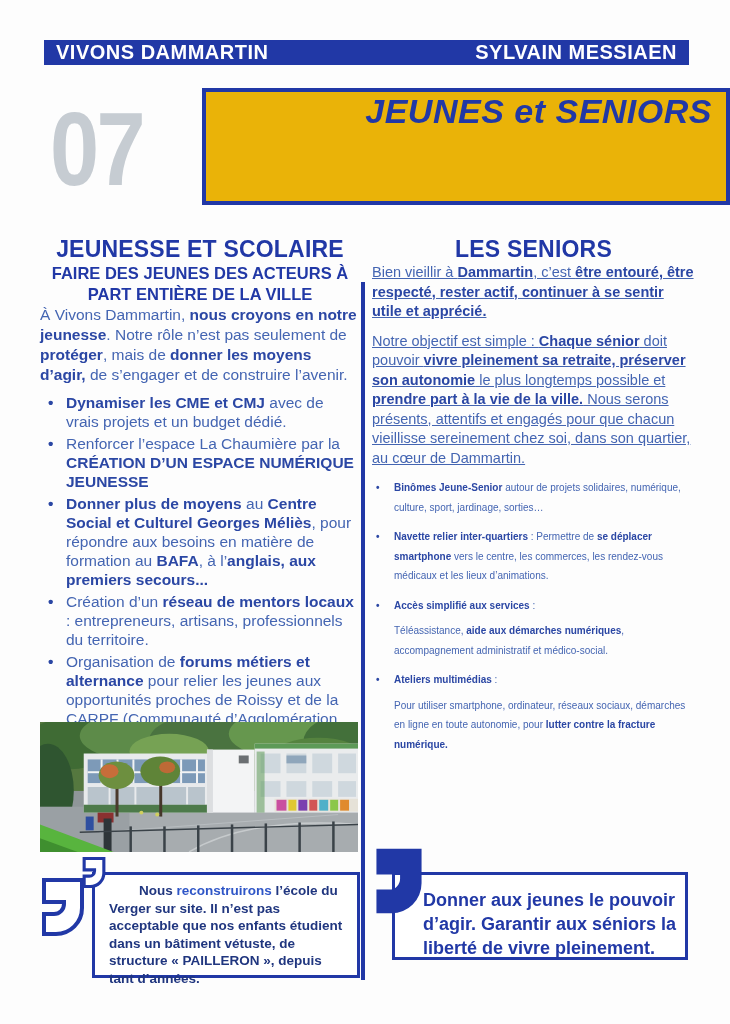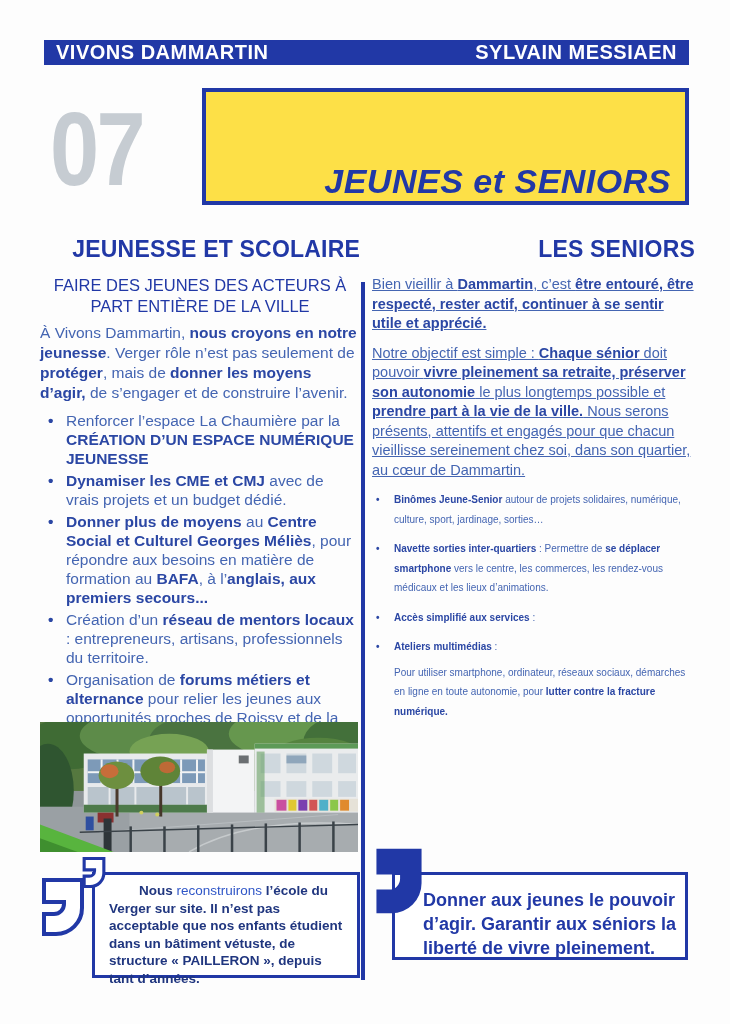--- a/index.html
+++ b/index.html
@@ -18,48 +18,48 @@
   
   .banner{position:absolute;left:44px;top:40px;width:645px;height:25px;
     background:var(--brand-blue);color:#fff;display:flex;align-items:center;
     justify-content:space-between;padding:0 12px;font-weight:700;font-size:20px;letter-spacing:.5px;}
 
   
   .page-num{position:absolute;left:50px;top:100px;font-size:104px;line-height:.95;
     font-weight:700;color:var(--page-number-gray);transform:scaleX(.85);transform-origin:left top;letter-spacing:-3px;}
 
   
-  .title-box{position:absolute;left:202px;top:88px;width:487px;height:117px;
-    border:4px solid var(--brand-blue);background:#fde047;display:flex;align-items:flex-end;justify-content:flex-end;padding-right:14px;}
+  .title-box{position:absolute;left:202px;top:88px;width:528px;height:117px;
+    border:4px solid var(--brand-blue);background:#eab308;display:flex;align-items:flex-start;justify-content:flex-end;padding-right:14px;}
   .title-box .title{color:var(--brand-blue);font-size:34px;font-weight:700;font-style:italic;letter-spacing:.5px;}
 
   
   .divider{position:absolute;left:361px;top:282px;width:4px;height:698px;background:var(--brand-blue);}
 
   
   .col{position:absolute;top:236px;color:var(--text-blue);}
   .col-left{left:40px;width:320px;}
   .col-right{left:372px;width:323px;}
-  .col h2{color:var(--brand-blue);font-size:23px;font-weight:700;text-align:right;letter-spacing:.2px;margin-bottom:12px;}
-  .col-left h3{color:var(--brand-blue);font-size:16.5px;font-weight:400;text-align:center;line-height:21px;margin-bottom:6px;}
+  .col h2{color:var(--brand-blue);font-size:23px;font-weight:700;text-align:center;letter-spacing:.2px;}
+  .col-left h3{color:var(--brand-blue);font-size:16.5px;font-weight:700;text-align:center;line-height:21px;}
   .col-left .intro{font-size:15.5px;line-height:20px;margin-bottom:8px;}
   .col-left ul{list-style:none;margin-top:6px;}
   .col-left li{position:relative;padding-left:26px;font-size:15.5px;line-height:19px;margin-bottom:3px;}
   .col-left li::before{content:"•";position:absolute;left:8px;color:var(--text-bold);font-weight:700;}
 
   .col-right p{font-size:14.5px;line-height:19.5px;margin-bottom:10px;text-decoration:underline;}
   .col-right h4{color:var(--brand-blue);font-size:14px;font-weight:700;white-space:nowrap;margin:2px 0 8px 0;letter-spacing:-.2px;}
   .col-right ul{list-style:none;}
   .col-right li{position:relative;padding-left:22px;font-size:10px;line-height:19.5px;margin-bottom:10px;}
   .col-right li::before{content:"•";position:absolute;left:4px;color:var(--text-bold);font-weight:700;}
   .b-body{margin-top:6px;}
   .b-body:empty{display:none;margin:0;}
 
   .seg-b{font-weight:700;color:var(--text-bold);}
-  .seg-hl{font-weight:400;color:var(--highlight-blue);}
+  .seg-hl{font-weight:700;color:var(--highlight-blue);}
 
   
   .photo{position:absolute;left:40px;top:722px;width:318px;height:130px;overflow:hidden;}
   .photo svg{display:block;width:100%;height:100%;}
 
   
   .quote-box{position:absolute;border:3px solid var(--brand-blue);background:#fff;}
   .quote-left{left:92px;top:872px;width:268px;height:106px;padding:7px 8px 6px 14px;}
   .quote-left p{font-size:13.5px;font-weight:700;line-height:17.5px;color:var(--quote-navy);text-indent:30px;}
   .quote-right{left:392px;top:872px;width:296px;height:88px;padding:13px 8px 6px 28px;}
@@ -87,24 +87,24 @@
   </div>
 
   <div class="divider"></div>
 
   <section class="col col-left">
     <h2>JEUNESSE ET SCOLAIRE</h2>
     <h3>
       <span>FAIRE DES JEUNES DES ACTEURS À</span><br>
       <span>PART ENTIÈRE DE LA VILLE</span>
     </h3>
-    <p class="intro"><span>À Vivons Dammartin, </span><span class="seg-b">nous croyons en notre jeunesse</span><span>. Verger rôle n’est pas seulement de </span><span class="seg-b">protéger</span><span>, mais de </span><span class="seg-b">donner les moyens d’agir,</span><span> de s’engager et de construire l’avenir.</span></p>
+    <p class="intro"><span>À Vivons Dammartin, </span><span class="seg-b">nous croyons en notre jeunesse</span><span>. Notre rôle n’est pas seulement de </span><span class="seg-b">protéger</span><span>, mais de </span><span class="seg-b">donner les moyens d’agir,</span><span> de s’engager et de construire l’avenir.</span></p>
     <ul>
+      <li><span class="seg-b">Dynamiser les CME et CMJ</span><span> avec de vrais projets et un budget dédié.</span></li>
       <li><span>Renforcer l’espace La Chaumière par la </span><span class="seg-b">CRÉATION D’UN ESPACE NUMÉRIQUE JEUNESSE</span></li>
-      <li><span class="seg-b">Dynamiser les CME et CMJ</span><span> avec de vrais projets et un budget dédié.</span></li>
       <li><span class="seg-b">Donner plus de moyens</span><span> au </span><span class="seg-b">Centre Social et Culturel Georges Méliès</span><span>, pour répondre aux besoins en matière de formation au </span><span class="seg-b">BAFA</span><span>, à l’</span><span class="seg-b">anglais, aux premiers secours...</span></li>
       <li><span>Création d’un </span><span class="seg-b">réseau de mentors locaux</span><span> : entrepreneurs, artisans, professionnels du territoire.</span></li>
       <li><span>Organisation de </span><span class="seg-b">forums métiers et alternance</span><span> pour relier les jeunes aux opportunités proches de Roissy et de la CARPF (Communauté d’Agglomération Roissy Pays de France).</span></li>
     </ul>
   </section>
 
   <figure class="photo">
     <svg viewBox="0 0 320 132" preserveAspectRatio="none">
       <rect x="0" y="0" width="320" height="132" fill="#8f9699"></rect>
 
@@ -217,25 +217,26 @@
   <section class="col col-right">
     <h2>LES SENIORS</h2>
     <p><span>Bien vieillir à </span><span class="seg-b">Dammartin</span><span>, c’est </span><span class="seg-b">être entouré, être respecté, rester actif, continuer à se sentir utile et apprécié.</span></p>
     <p><span>Notre objectif est simple : </span><span class="seg-b">Chaque sénior</span><span> doit pouvoir </span><span class="seg-b">vivre pleinement sa retraite, préserver son autonomie</span><span> le plus longtemps possible et </span><span class="seg-b">prendre part à la vie de la ville.</span><span> Nous serons présents, attentifs et engagés pour que chacun vieillisse sereinement chez soi, dans son quartier, au cœur de Dammartin.</span></p>
     <ul>
       <li>
         <div class="b-head"><span class="seg-b">Binômes Jeune-Senior</span><span> autour de projets solidaires, numérique, culture, sport, jardinage, sorties…</span></div>
 
       </li>
       <li>
-        <div class="b-head"><span class="seg-b">Navette sorties inter-quartiers</span><span> : Permettre de </span><span class="seg-b">se déplacer smartphone</span><span> vers le centre, les commerces, les rendez-vous médicaux et les lieux d’animations.</span></div>
+        <div class="b-head"><span class="seg-b">Navette relier inter-quartiers</span><span> : Permettre de </span><span class="seg-b">se déplacer smartphone</span><span> vers le centre, les commerces, les rendez-vous médicaux et les lieux d’animations.</span></div>
 
       </li>
       <li>
         <div class="b-head"><span class="seg-b">Accès simplifié aux services</span><span> :</span></div>
+        <div class="b-body"><span>Téléassistance, </span><span class="seg-b">aide aux démarches numériques</span><span>, accompagnement administratif et médico-social.</span></div>
       </li>
       <li>
         <div class="b-head"><span class="seg-b">Ateliers multimédias</span><span> :</span></div>
         <div class="b-body"><span>Pour utiliser smartphone, ordinateur, réseaux sociaux, démarches en ligne en toute autonomie, pour </span><span class="seg-b">lutter contre la fracture numérique.</span></div>
       </li>
     </ul>
   </section>
 
   <div class="quote-box quote-right">
     <p><span>Donner aux jeunes le pouvoir d’agir. Garantir aux séniors la liberté de vivre pleinement.</span></p>

